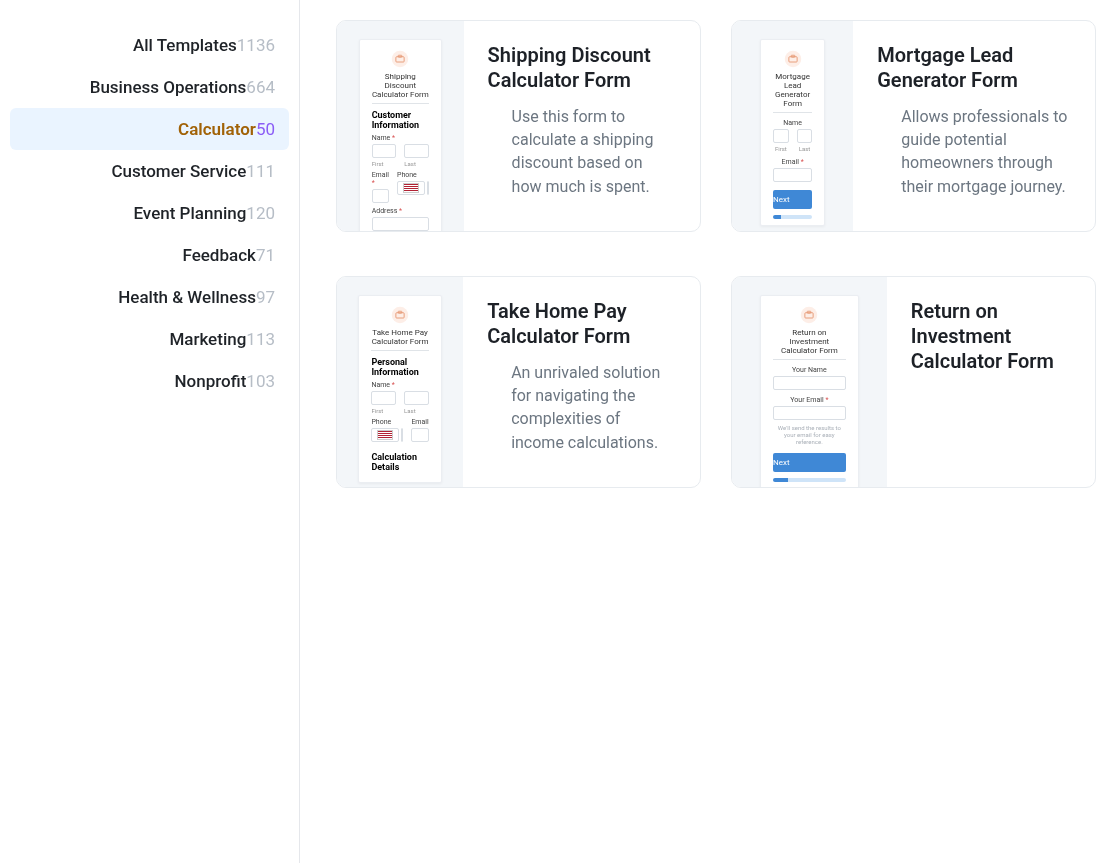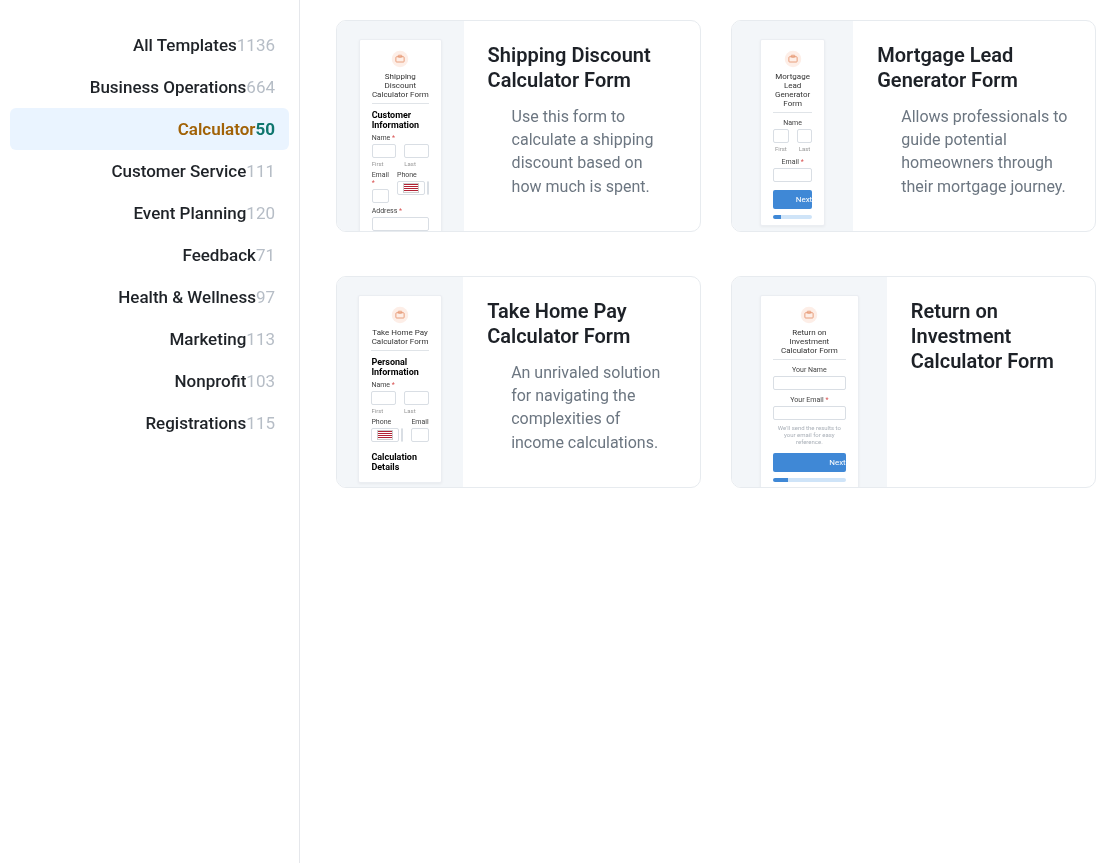--- a/index.html
+++ b/index.html
@@ -32,21 +32,21 @@
   color: #1f2328;
 }
 .sidebar-item .count {
   color: #b6bdc6;
   font-weight: 400;
 }
 .sidebar-item.active {
   background: #eaf4ff;
 }
 .sidebar-item.active .label { color: #a16207; font-weight: 600; }
-.sidebar-item.active .count { color: #0f766e; font-weight: 700; }
+.sidebar-item.active .count { color: #8b5cf6; font-weight: 400; }
 
 .main {
   flex: 1;
   padding: 20px 20px 24px 36px;
   display: grid;
   grid-template-columns: 1fr 1fr;
   grid-auto-rows: min-content;
   gap: 44px 30px;
   overflow: hidden;
 }
@@ -118,21 +118,21 @@
 .mini-input {
   border: 1px solid #d9dee4;
   height: 14px;
   border-radius: 2px;
   background: #fff;
 }
 .mini-input.full { width: 100%; }
 .mini-btn {
   background: #3f88d6;
   color: #fff;
-  text-align: right;
+  text-align: left;
   padding: 5px 0;
   border-radius: 2px;
   font-size: 8px;
   margin-top: 8px;
 }
 .mini-progress {
   display:flex;
   gap:0;
   margin-top:6px;
   height:4px;
@@ -195,24 +195,20 @@
       <span class="label">Health &amp; Wellness</span>
       <span class="count">97</span>
     </div>
     <div class="sidebar-item">
       <span class="label">Marketing</span>
       <span class="count">113</span>
     </div>
     <div class="sidebar-item">
       <span class="label">Nonprofit</span>
       <span class="count">103</span>
-    </div>
-    <div class="sidebar-item">
-      <span class="label">Registrations</span>
-      <span class="count">115</span>
     </div>
   </div>
 
   <div class="main">
 
     <div class="card">
       <div class="preview">
         <div class="mini">
           <div class="mini-icon">
             <svg viewBox="0 0 24 24" fill="none">

